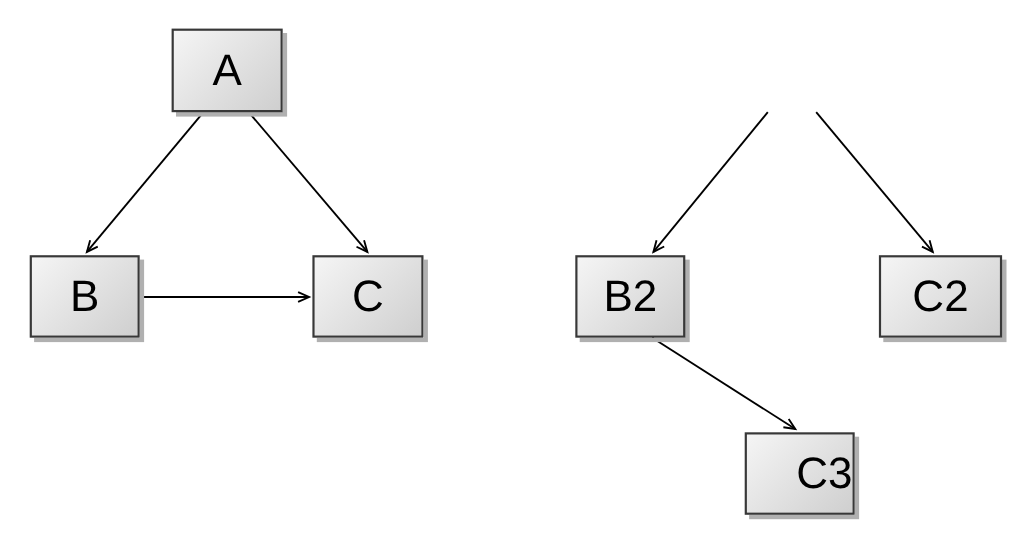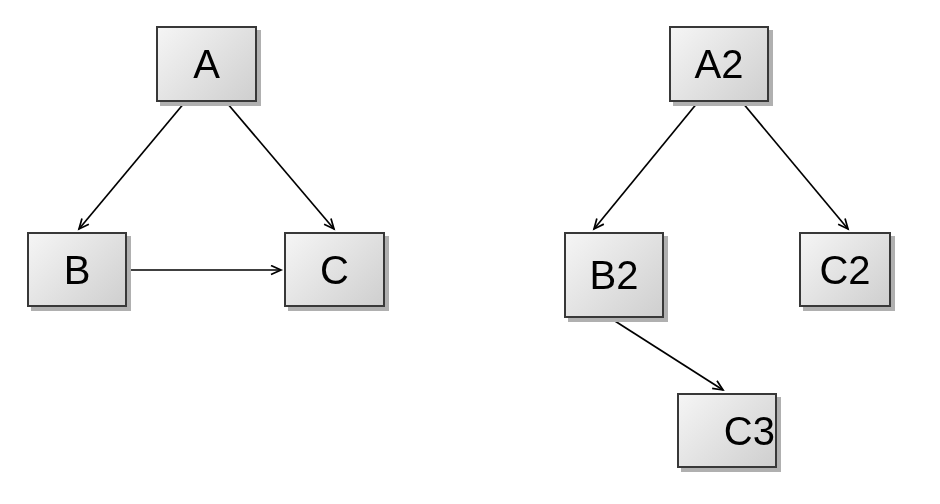--- a/index.html
+++ b/index.html
@@ -61,25 +61,22 @@
   </svg>
 <div class="node" style="left: 156px; top: 26px; width: 101px; height: 76px;">
       <span class="node-label">A</span>
     </div>
     <div class="node" style="left: 27px; top: 232px; width: 100px; height: 75px;">
       <span class="node-label">B</span>
     </div>
     <div class="node" style="left: 284px; top: 232px; width: 101px; height: 75px;">
       <span class="node-label">C</span>
     </div>
-    <div class="node" style="left: 669px; top: 26px; width: 100px; height: 76px;">
-      <span class="node-label">A2</span>
-    </div>
-    <div class="node" style="left: 564px; top: 232px; width: 100px; height: 86px;">
+    <div class="node" style="left: 523px; top: 232px; width: 100px; height: 75px;">
       <span class="node-label">B2</span>
     </div>
-    <div class="node" style="left: 799px; top: 232px; width: 92px; height: 75px;">
+    <div class="node" style="left: 799px; top: 232px; width: 112px; height: 75px;">
       <span class="node-label">C2</span>
     </div>
     <div class="node" style="left: 677px; top: 393px; width: 100px; height: 75px; justify-content: flex-end;">
       <span class="node-label">C3</span>
     </div>
   </div>
 
 </body></html>

